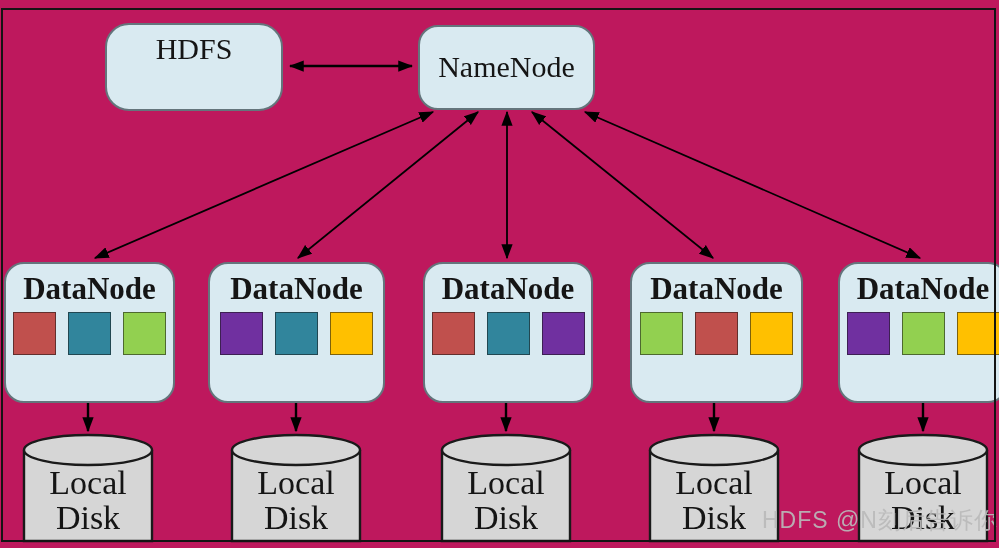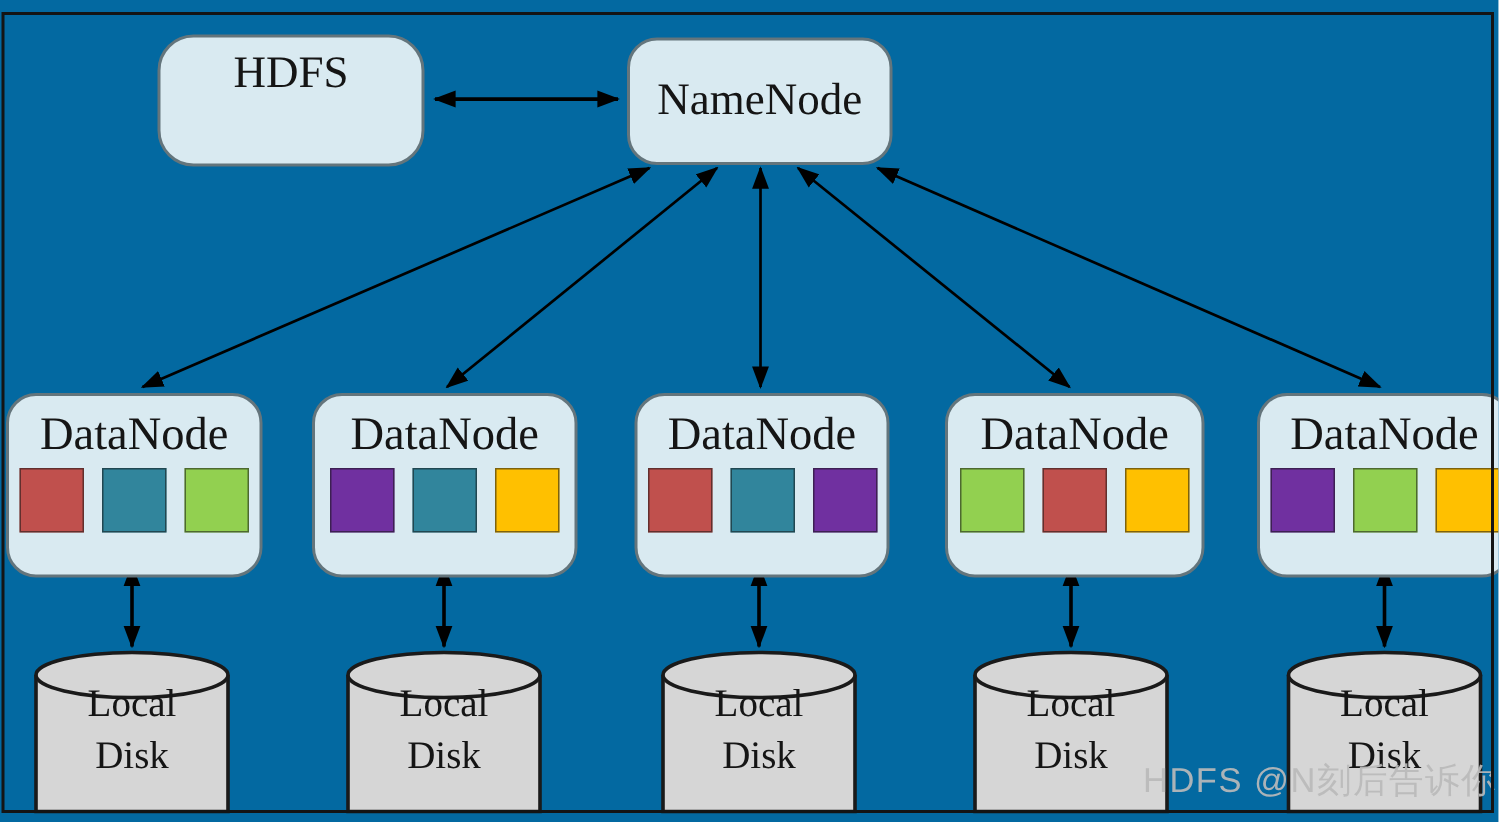--- a/index.html
+++ b/index.html
@@ -1,42 +1,42 @@
 <!DOCTYPE html>
 <html><head>
 <meta charset="utf-8">
 <style>
   html,body{margin:0;padding:0;background:#ffffff;}
   .canvas{
-    position:relative;width:999px;height:548px;background:#0369a1;
+    position:relative;width:999px;height:548px;background:#be185d;
     overflow:hidden;font-family:"Liberation Serif","DejaVu Serif",serif;
   }
   .frame{
     position:absolute;left:1px;top:8px;width:995px;height:534px;
     border:2px solid #141414;box-sizing:border-box;pointer-events:none;z-index:6;
   }
   .overlay{position:absolute;left:0;top:0;z-index:2;}
   .overlay line{stroke:#000;}
   .node{
     position:absolute;background:#d9eaf1;border:2px solid #64757c;border-radius:20px;
     box-sizing:border-box;color:#151515;text-align:center;z-index:3;
   }
   .client{left:105px;top:23px;width:178px;height:88px;border-radius:24px;
     font-size:30px;line-height:36px;padding-top:6px;}
   .namenode{left:418px;top:25px;width:177px;height:85px;
     font-size:30px;line-height:79px;}
-  .datanode{top:262px;height:123px;}
+  .datanode{top:262px;height:141px;font-weight:bold;}
   .dn-label{font-size:31px;line-height:34px;margin-top:8px;}
   .blocks{display:flex;justify-content:center;gap:12px;margin-top:6px;}
   .block{width:43px;height:43px;border:1px solid rgba(20,20,20,0.55);box-sizing:border-box;}
   .cyl-body{fill:#d6d6d6;stroke:#1a1a1a;stroke-width:2.4;}
   .cyl-top{fill:#d6d6d6;stroke:#1a1a1a;stroke-width:2.4;}
   .disk-label{
-    position:absolute;top:451px;width:128px;text-align:center;z-index:4;
-    font-size:26px;line-height:35px;color:#151515;
+    position:absolute;top:465px;width:128px;text-align:center;z-index:4;
+    font-size:34px;line-height:35px;color:#151515;
   }
   .watermark{
     position:absolute;left:762px;top:505px;z-index:5;
     font-family:"Liberation Sans","DejaVu Sans",sans-serif;
     font-size:23px;color:rgba(186,186,186,0.92);letter-spacing:1px;white-space:nowrap;
   }
 </style>
 </head>
 <body>
 

